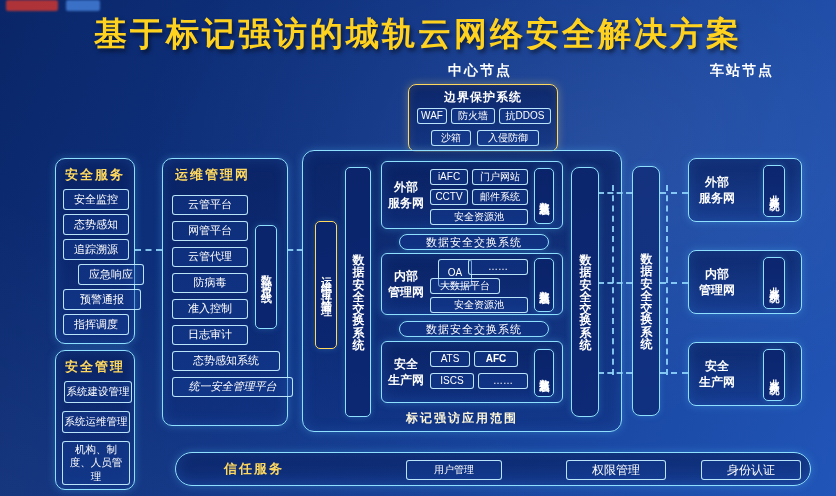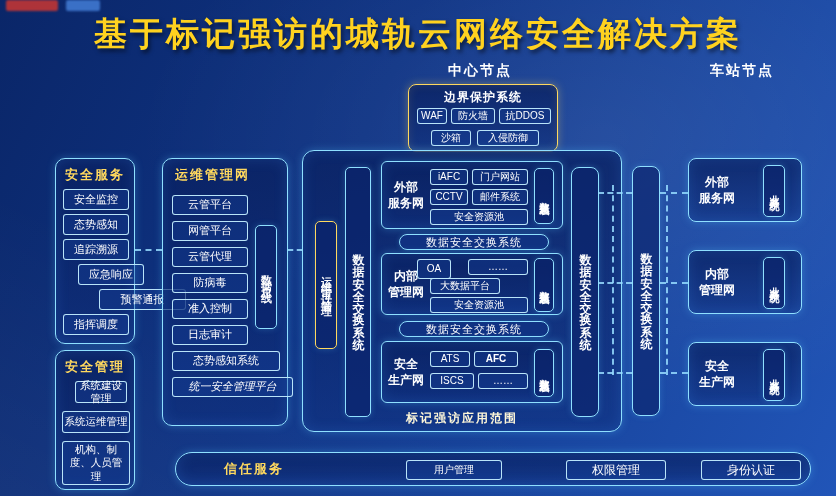--- a/index.html
+++ b/index.html
@@ -60,27 +60,27 @@
     <div class="abs item sm" style="left:22px;top:45px;width:40px;height:16px;">沙箱</div>
     <div class="abs item sm" style="left:68px;top:45px;width:62px;height:16px;">入侵防御</div>
   </div>
 
   <div class="abs panel" style="left:55px;top:158px;width:80px;height:186px;">
     <div class="abs hdr" style="left:0;right:0;top:7px;">安全服务</div>
     <div class="abs item" style="left:7px;top:30px;width:66px;height:21px;">安全监控</div>
     <div class="abs item" style="left:7px;top:55px;width:66px;height:21px;">态势感知</div>
     <div class="abs item" style="left:7px;top:80px;width:66px;height:21px;">追踪溯源</div>
     <div class="abs item" style="left:7px;top:105px;width:66px;height:21px;margin-left:15px;">应急响应</div>
-    <div class="abs item" style="left:7px;top:130px;width:87px;height:21px;margin-left:36px;">预警通报</div>
+    <div class="abs item" style="left:7px;top:130px;width:78px;height:21px;">预警通报</div>
     <div class="abs item" style="left:7px;top:155px;width:66px;height:21px;">指挥调度</div>
   </div>
 
   <div class="abs panel" style="left:55px;top:350px;width:80px;height:140px;">
     <div class="abs hdr" style="left:0;right:0;top:7px;">安全管理</div>
-    <div class="abs item sm2" style="left:19px;top:30px;width:52px;height:22px;">系统建设管理</div>
+    <div class="abs item sm2" style="left:8px;top:30px;width:68px;height:22px;text-align:right;">系统建设管理</div>
     <div class="abs item sm2" style="left:6px;top:60px;width:68px;height:22px;">系统运维管理</div>
     <div class="abs item sm2" style="left:6px;top:90px;width:68px;height:44px;padding:2px;">机构、制度、人员管理</div>
   </div>
 
   <div class="abs panel" style="left:162px;top:158px;width:126px;height:268px;">
     <div class="abs hdr" style="left:12px;top:7px;text-align:left;">运维管理网</div>
     <div class="abs item" style="left:9px;top:36px;width:76px;height:20px;">云管平台</div>
     <div class="abs item" style="left:9px;top:62px;width:76px;height:20px;">网管平台</div>
     <div class="abs item" style="left:9px;top:88px;width:76px;height:20px;">云管代理</div>
     <div class="abs item" style="left:9px;top:114px;width:76px;height:20px;">防病毒</div>
@@ -120,21 +120,21 @@
 
     <div class="abs pill" style="left:96px;top:83px;width:150px;height:16px;">
       <span>数据安全交换系统</span>
     </div>
 
     <div class="abs panel" style="left:78px;top:102px;width:182px;height:62px;border-radius:6px;">
       <div class="abs labelwrap" style="left:2px;top:0;width:44px;height:100%;">
         <div class="netlabel">内部</div>
         <div class="netlabel">管理网</div>
       </div>
-      <div class="abs item sm" style="left:35px;top:5px;width:34px;height:20px;">OA</div>
+      <div class="abs item sm" style="left:56px;top:5px;width:34px;height:28px;">OA</div>
       <div class="abs item sm" style="left:86px;top:5px;width:60px;height:16px;">……</div>
       <div class="abs item sm" style="left:48px;top:24px;width:70px;height:16px;">大数据平台</div>
       <div class="abs item sm" style="left:48px;top:43px;width:98px;height:16px;">安全资源池</div>
       <div class="abs vbar" style="left:152px;top:4px;width:20px;height:54px;">
         <span class="vtext" style="font-size:10px;letter-spacing:1px;">数据总线</span>
       </div>
     </div>
 
     <div class="abs pill" style="left:96px;top:170px;width:150px;height:16px;">
       <span>数据安全交换系统</span>

